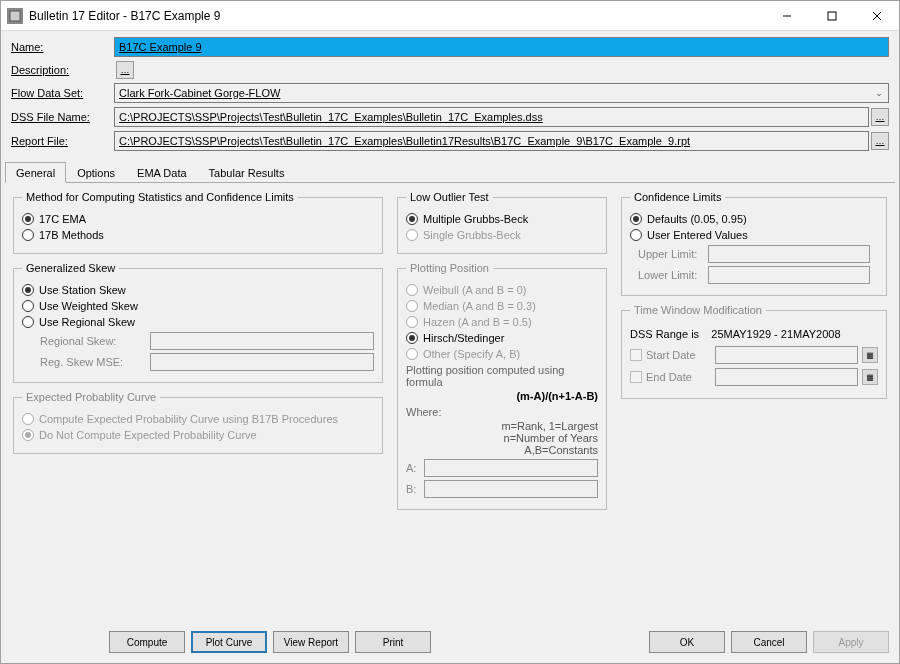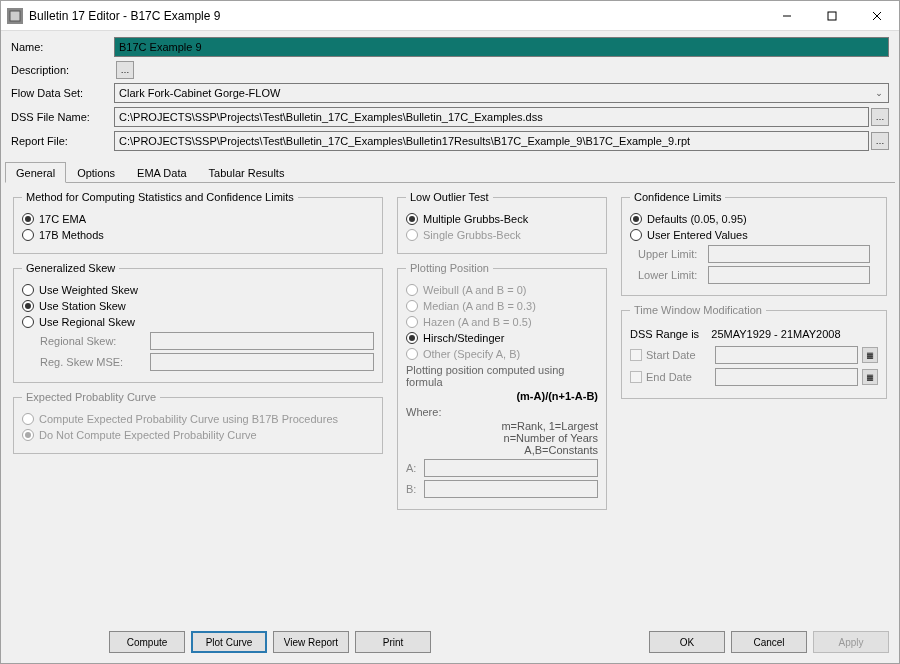--- a/index.html
+++ b/index.html
@@ -37,35 +37,36 @@
   .title-text { flex: 1; font-size: 12px; }
   .win-btns { display: flex; }
   .win-btn {
     width: 45px; height: 30px;
     display: flex; align-items: center; justify-content: center;
     font-size: 13px;
   }
 
   .form-top {
     padding: 6px 10px 0 10px;
+    text-decoration: underline;
   }
   .form-row {
     display: flex;
     align-items: center;
     margin-bottom: 4px;
   }
   .form-row label {
     width: 103px;
     font-size: 11px;
   }
   .form-row .field {
     flex: 1;
     height: 20px;
     border: 1px solid #7a7a7a;
-    background: #0f766e;
+    background: #0ea5e9;
     padding: 0 4px;
     font-size: 11px;
     display: flex;
     align-items: center;
     position: relative;
   }
   .form-row .field.disabled { background: #f0f0f0; }
   .field-btn {
     width: 18px; height: 18px;
     border: 1px solid #999;
@@ -288,26 +289,26 @@
         </div>
         <div class="radio-row">
           <span class="radio"></span>
           <span>17B Methods</span>
         </div>
       </fieldset>
 
       <fieldset>
         <legend>Generalized Skew</legend>
         <div class="radio-row">
+          <span class="radio checked"></span>
+          <span>Use Station Skew</span>
+        </div>
+        <div class="radio-row">
           <span class="radio"></span>
           <span>Use Weighted Skew</span>
-        </div>
-        <div class="radio-row">
-          <span class="radio checked"></span>
-          <span>Use Station Skew</span>
         </div>
         <div class="radio-row">
           <span class="radio"></span>
           <span>Use Regional Skew</span>
         </div>
         <div class="sub-row">
           <label>Regional Skew:</label>
           <div class="mini-input"></div>
         </div>
         <div class="sub-row">

